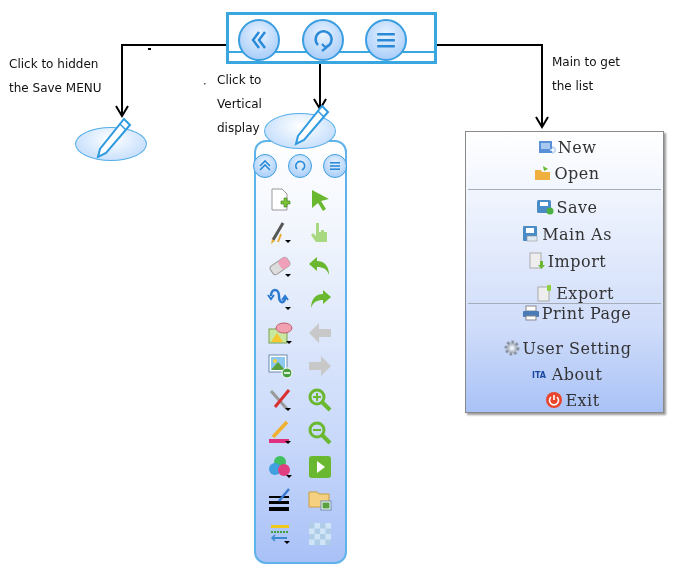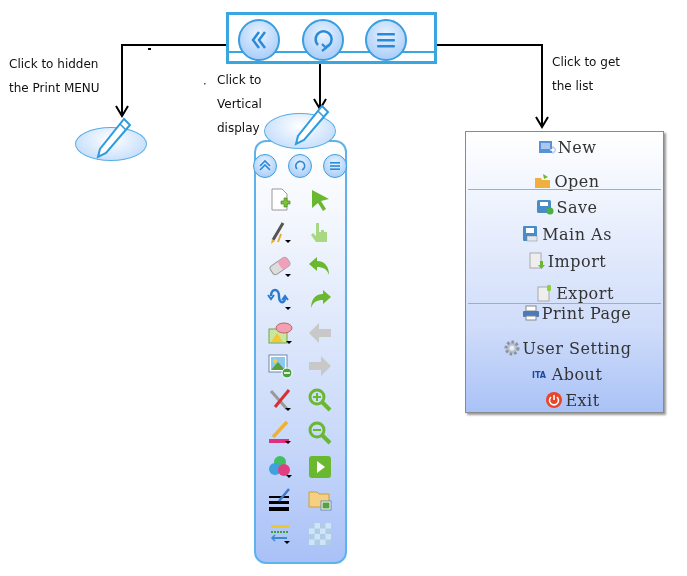--- a/index.html
+++ b/index.html
@@ -29,29 +29,29 @@
   .mi { position:absolute; left:0; right:0; height:26px; display:flex; align-items:center;justify-content:center; }
   .mi .ic { width:18px; height:18px; margin-left:5px; margin-right:2px; display:flex; align-items:center; justify-content:center; }
   .mi .lbl { font-family:"DejaVu Serif", serif; font-size:16px; color:#333; letter-spacing:0.5px; }
   .sep { position:absolute; left:2px; right:2px; height:1px; background:#a7adb8; }
 </style>
 </head>
 <body>
 
 <div class="note" style="left:9px; top:52px;">
   <div>Click to hidden</div>
-  <div>the Print MENU</div>
+  <div>the Save MENU</div>
 </div>
 <div class="note" style="left:217px; top:68px;">
   <div>Click to</div>
   <div>Vertical</div>
   <div>display</div>
 </div>
 <div class="note" style="left:552px; top:50px;">
-  <div>Click to get</div>
+  <div>Main to get</div>
   <div>the list</div>
 </div>
 
 <svg class="abs" style="left:0;top:0;" width="687" height="576">
   <g stroke="#000" stroke-width="2" fill="none">
     <polyline points="240,45 122,45 122,115"></polyline>
     <polyline points="116,106 122,116 128,106"></polyline>
     <polyline points="320,62 320,108"></polyline>
     <polyline points="314,99 320,109 326,99"></polyline>
     <polyline points="420,45 542,45 542,126"></polyline>
@@ -283,21 +283,21 @@
   <div class="mi" style="top:2px;">
     <span class="ic">
       <svg width="18" height="18" viewBox="0 0 18 18">
           <rect x="1" y="3" width="13" height="12" fill="#5a90d8"></rect>
           <rect x="3" y="5" width="9" height="6" fill="#a8c8f0"></rect>
           <path d="M12,11 h2 v-2 h2 v2 h2 v2 h-2 v2 h-2 v-2 h-2z" fill="#fff" stroke="#5a90d8" stroke-width="0.5"></path>
         </svg>
     </span>
     <span class="lbl">New</span>
   </div>
-  <div class="mi" style="top:36px;">
+  <div class="mi" style="top:28px;">
     <span class="ic">
       <svg width="18" height="18" viewBox="0 0 18 18">
           <path d="M1,6 H7 L8,8 H16 V16 H1 Z" fill="#f0b040"></path>
           <path d="M9,2 L14,5 L10,7Z" fill="#6ab830"></path>
         </svg>
     </span>
     <span class="lbl">Open</span>
   </div>
   <div class="sep" style="top:57px;"></div>
   <div class="mi" style="top:62px;">

